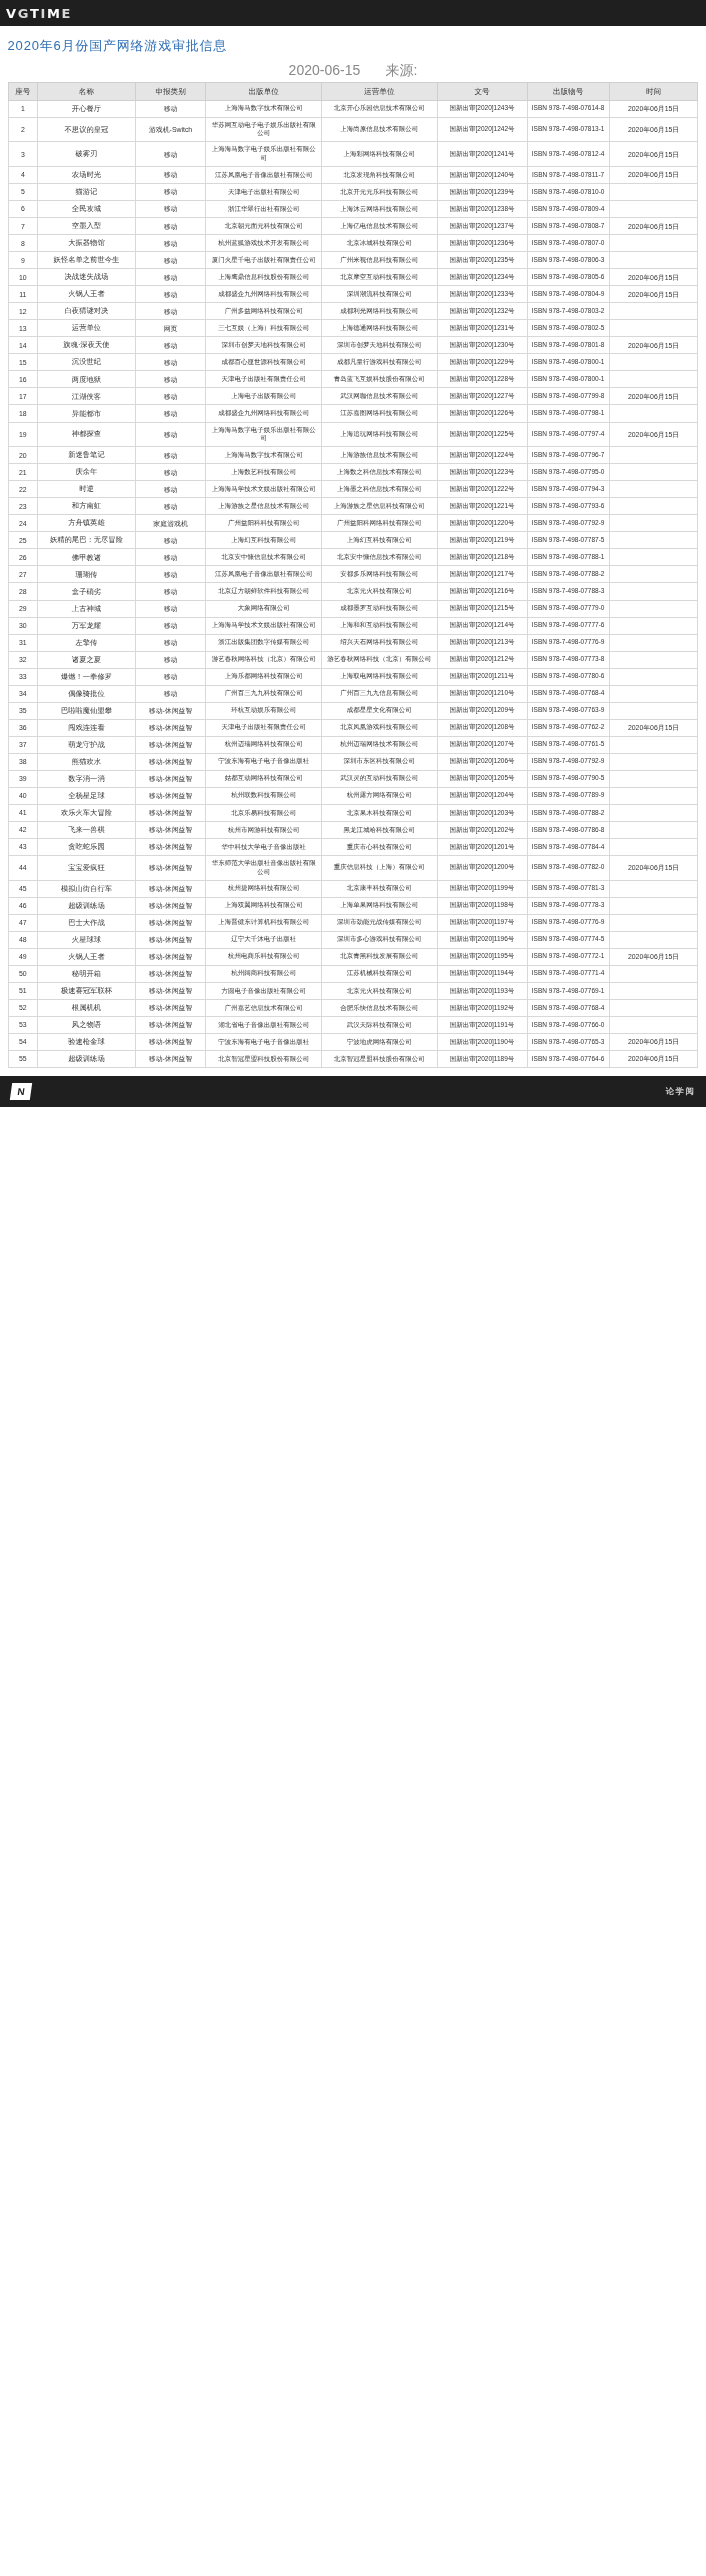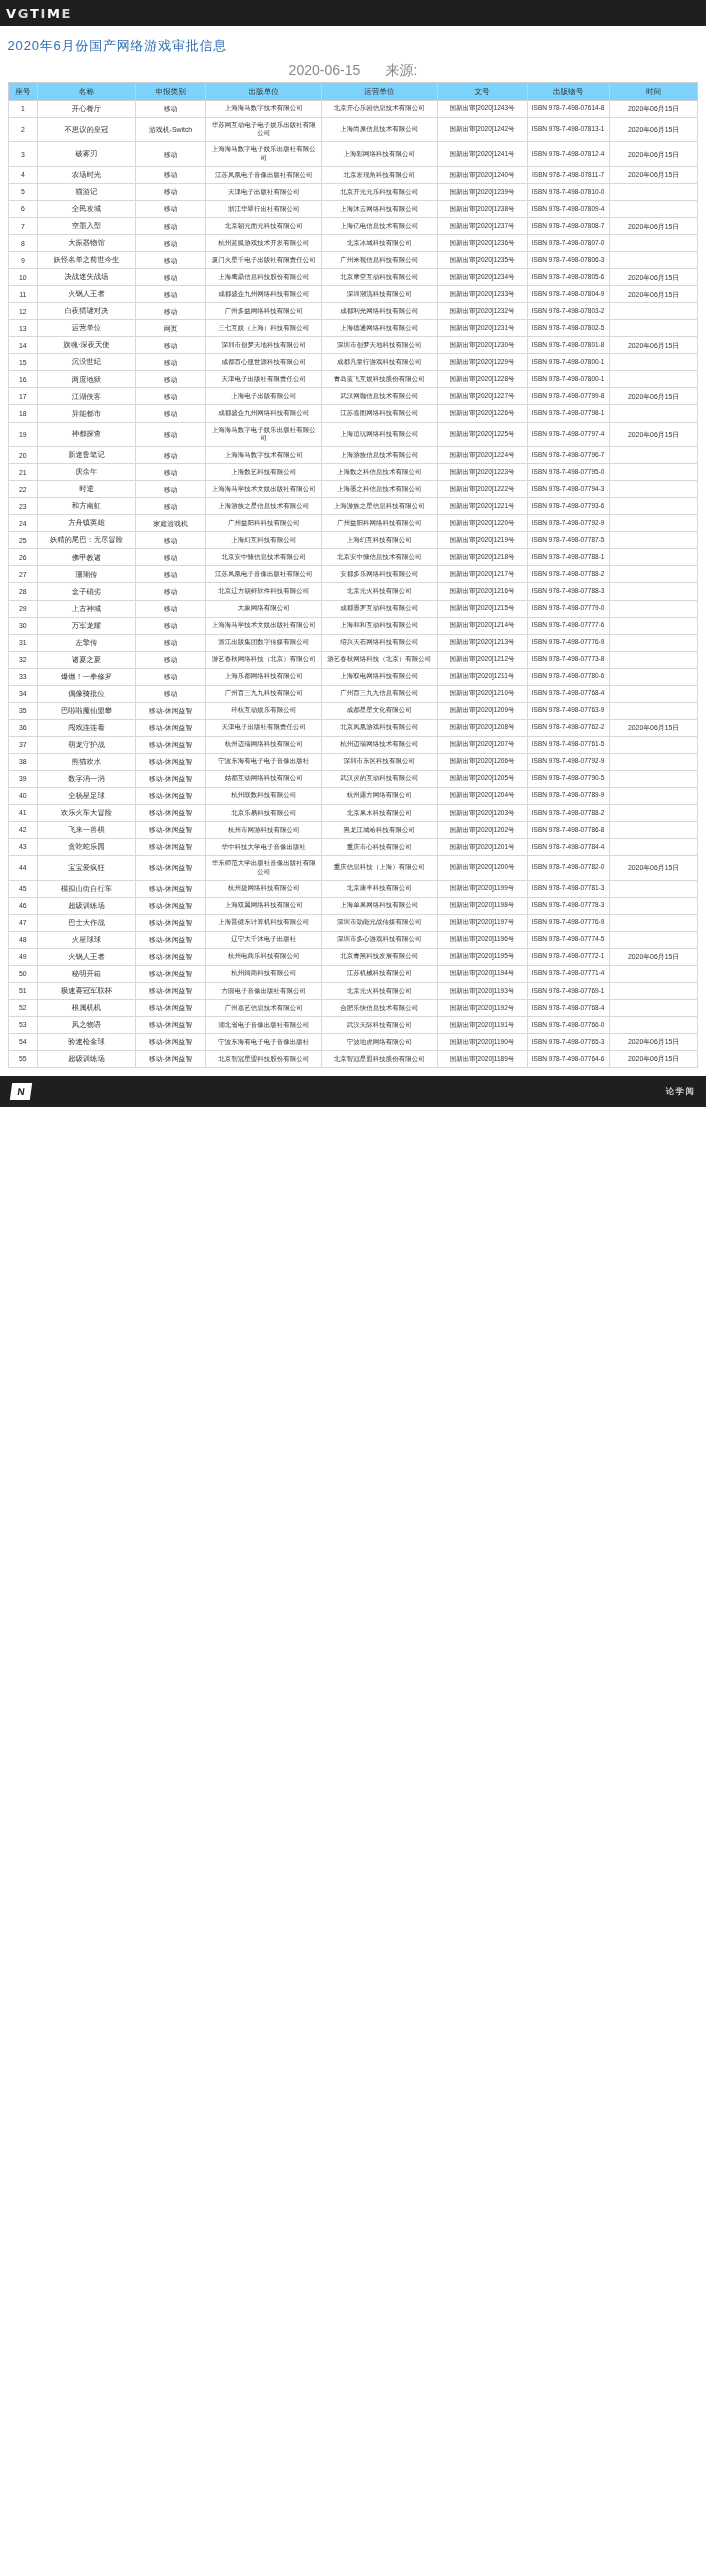--- a/index.html
+++ b/index.html
@@ -66,21 +66,21 @@
     padding: 0 7.6px 7.6px 7.6px;
   }
   table.gtbl {
     width: 100%;
     border-collapse: collapse;
     table-layout: fixed;
     font-size: 6.9px;
     color: #333333;
   }
   table.gtbl th {
-    background: #7dd3fc;
+    background: #e5e5e5;
     border: 0.8px solid #cfcfcf;
     font-weight: normal;
     font-size: 7.6px;
     color: #333333;
     padding: 3.8px 1.5px;
     text-align: center;
     line-height: 1.2;
   }
   table.gtbl td {
     border: 0.8px solid #d8d8d8;

